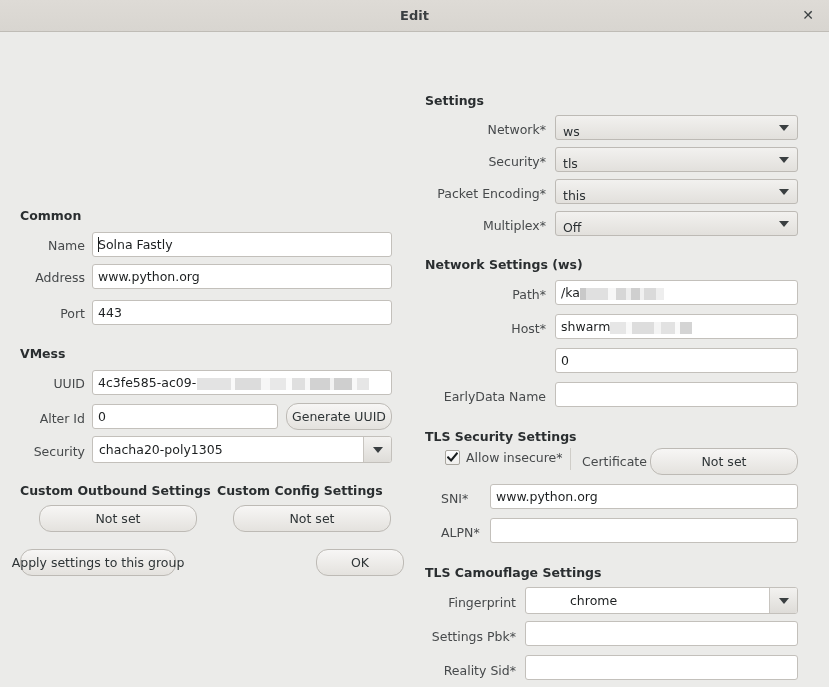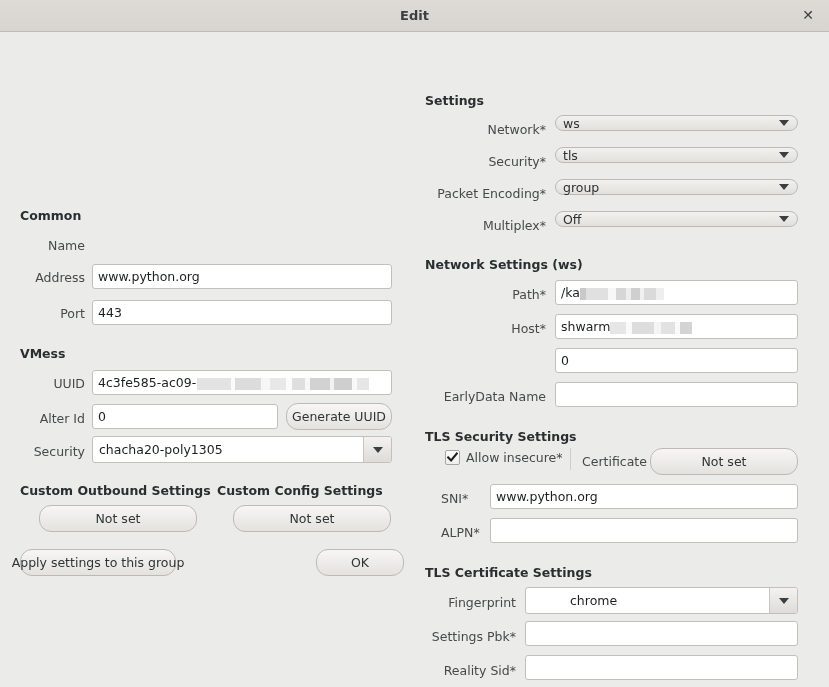--- a/index.html
+++ b/index.html
@@ -86,25 +86,25 @@
     border-radius: 12px;
     background: linear-gradient(to bottom, #f7f6f5 0%, #e4e2de 100%);
     display: flex; align-items: center; justify-content: center;
     font-size: 12.5px; color: #2e3436;
     cursor: pointer; white-space: nowrap;
   }
 
   
   .combo {
     position: absolute;
-    height: 16px;
+    height: 25px;
     border: 1px solid #bdbab5;
-    border-radius: 11px;
+    border-radius: 3px;
     background: linear-gradient(to bottom, #f2f1ef 0%, #e2e0dc 100%);
-    display: flex; align-items: flex-start;
+    display: flex; align-items: flex-end;
     padding-left: 7px;
     font-size: 12.5px; color: #2b3033;
     cursor: pointer; white-space: nowrap;
   }
   .combo .arrow, .combo2 .arrow {
     position: absolute; right: 0; top: 0; bottom: 0;
     width: 26px; display: flex; align-items: center; justify-content: center;
   }
   .tri {
     width: 0; height: 0;
@@ -160,20 +160,24 @@
   <div class="closebtn">✕</div>
 </div>
 
 <div id="content">
 
   <div class="pane" id="left">
 
     <div class="sect-title" style="left:20px; top:176px;">Common</div>
 
     <div class="lbl r" style="left:0; width:85px; top:205px;">Name</div>
+    <div class="entry" style="left:92px; top:200px; width:300px;">
+        <span class="caret"></span>
+        <span>Solna Fastly</span>
+      </div>
 
     <div class="lbl r" style="left:0; width:85px; top:237px;">Address</div>
     <div class="entry" style="left:92px; top:232px; width:300px;">
         <span>www.python.org</span>
       </div>
 
     <div class="lbl r" style="left:0; width:85px; top:273px;">Port</div>
     <div class="entry" style="left:92px; top:268px; width:300px;">
         <span>443</span>
       </div>
@@ -225,21 +229,21 @@
     <div class="lbl r" style="left:0; width:136px; top:121px;">Security*</div>
     <div class="combo" style="left:145px; top:115px; width:243px;">
       <span>tls</span>
       <span class="arrow">
           <span class="tri"></span>
         </span>
     </div>
 
     <div class="lbl r" style="left:0; width:136px; top:153px;">Packet Encoding*</div>
     <div class="combo" style="left:145px; top:147px; width:243px;">
-      <span>group</span>
+      <span>this</span>
       <span class="arrow">
           <span class="tri"></span>
         </span>
     </div>
 
     <div class="lbl r" style="left:0; width:136px; top:185px;">Multiplex*</div>
     <div class="combo" style="left:145px; top:179px; width:243px;">
       <span>Off</span>
       <span class="arrow">
           <span class="tri"></span>
@@ -288,21 +292,21 @@
     <div class="lbl" style="left:31px; top:458px;">SNI*</div>
     <div class="entry" style="left:80px; top:452px; width:308px;">
         <span>www.python.org</span>
       </div>
 
     <div class="lbl" style="left:31px; top:492px;">ALPN*</div>
     <div class="entry" style="left:80px; top:486px; width:308px;">
         <span></span>
       </div>
 
-    <div class="sect-title" style="left:15px; top:533px;">TLS Certificate Settings</div>
+    <div class="sect-title" style="left:15px; top:533px;">TLS Camouflage Settings</div>
 
     <div class="lbl r" style="left:0; width:106px; top:562px;">Fingerprint</div>
     <div class="combo2" style="left:115px; top:555px; width:273px;padding-left:44px;">
       <span>chrome</span>
       <span class="arrow">
           <span class="tri"></span>
         </span>
     </div>
 
     <div class="lbl r" style="left:0; width:106px; top:596px;">Settings Pbk*</div>

